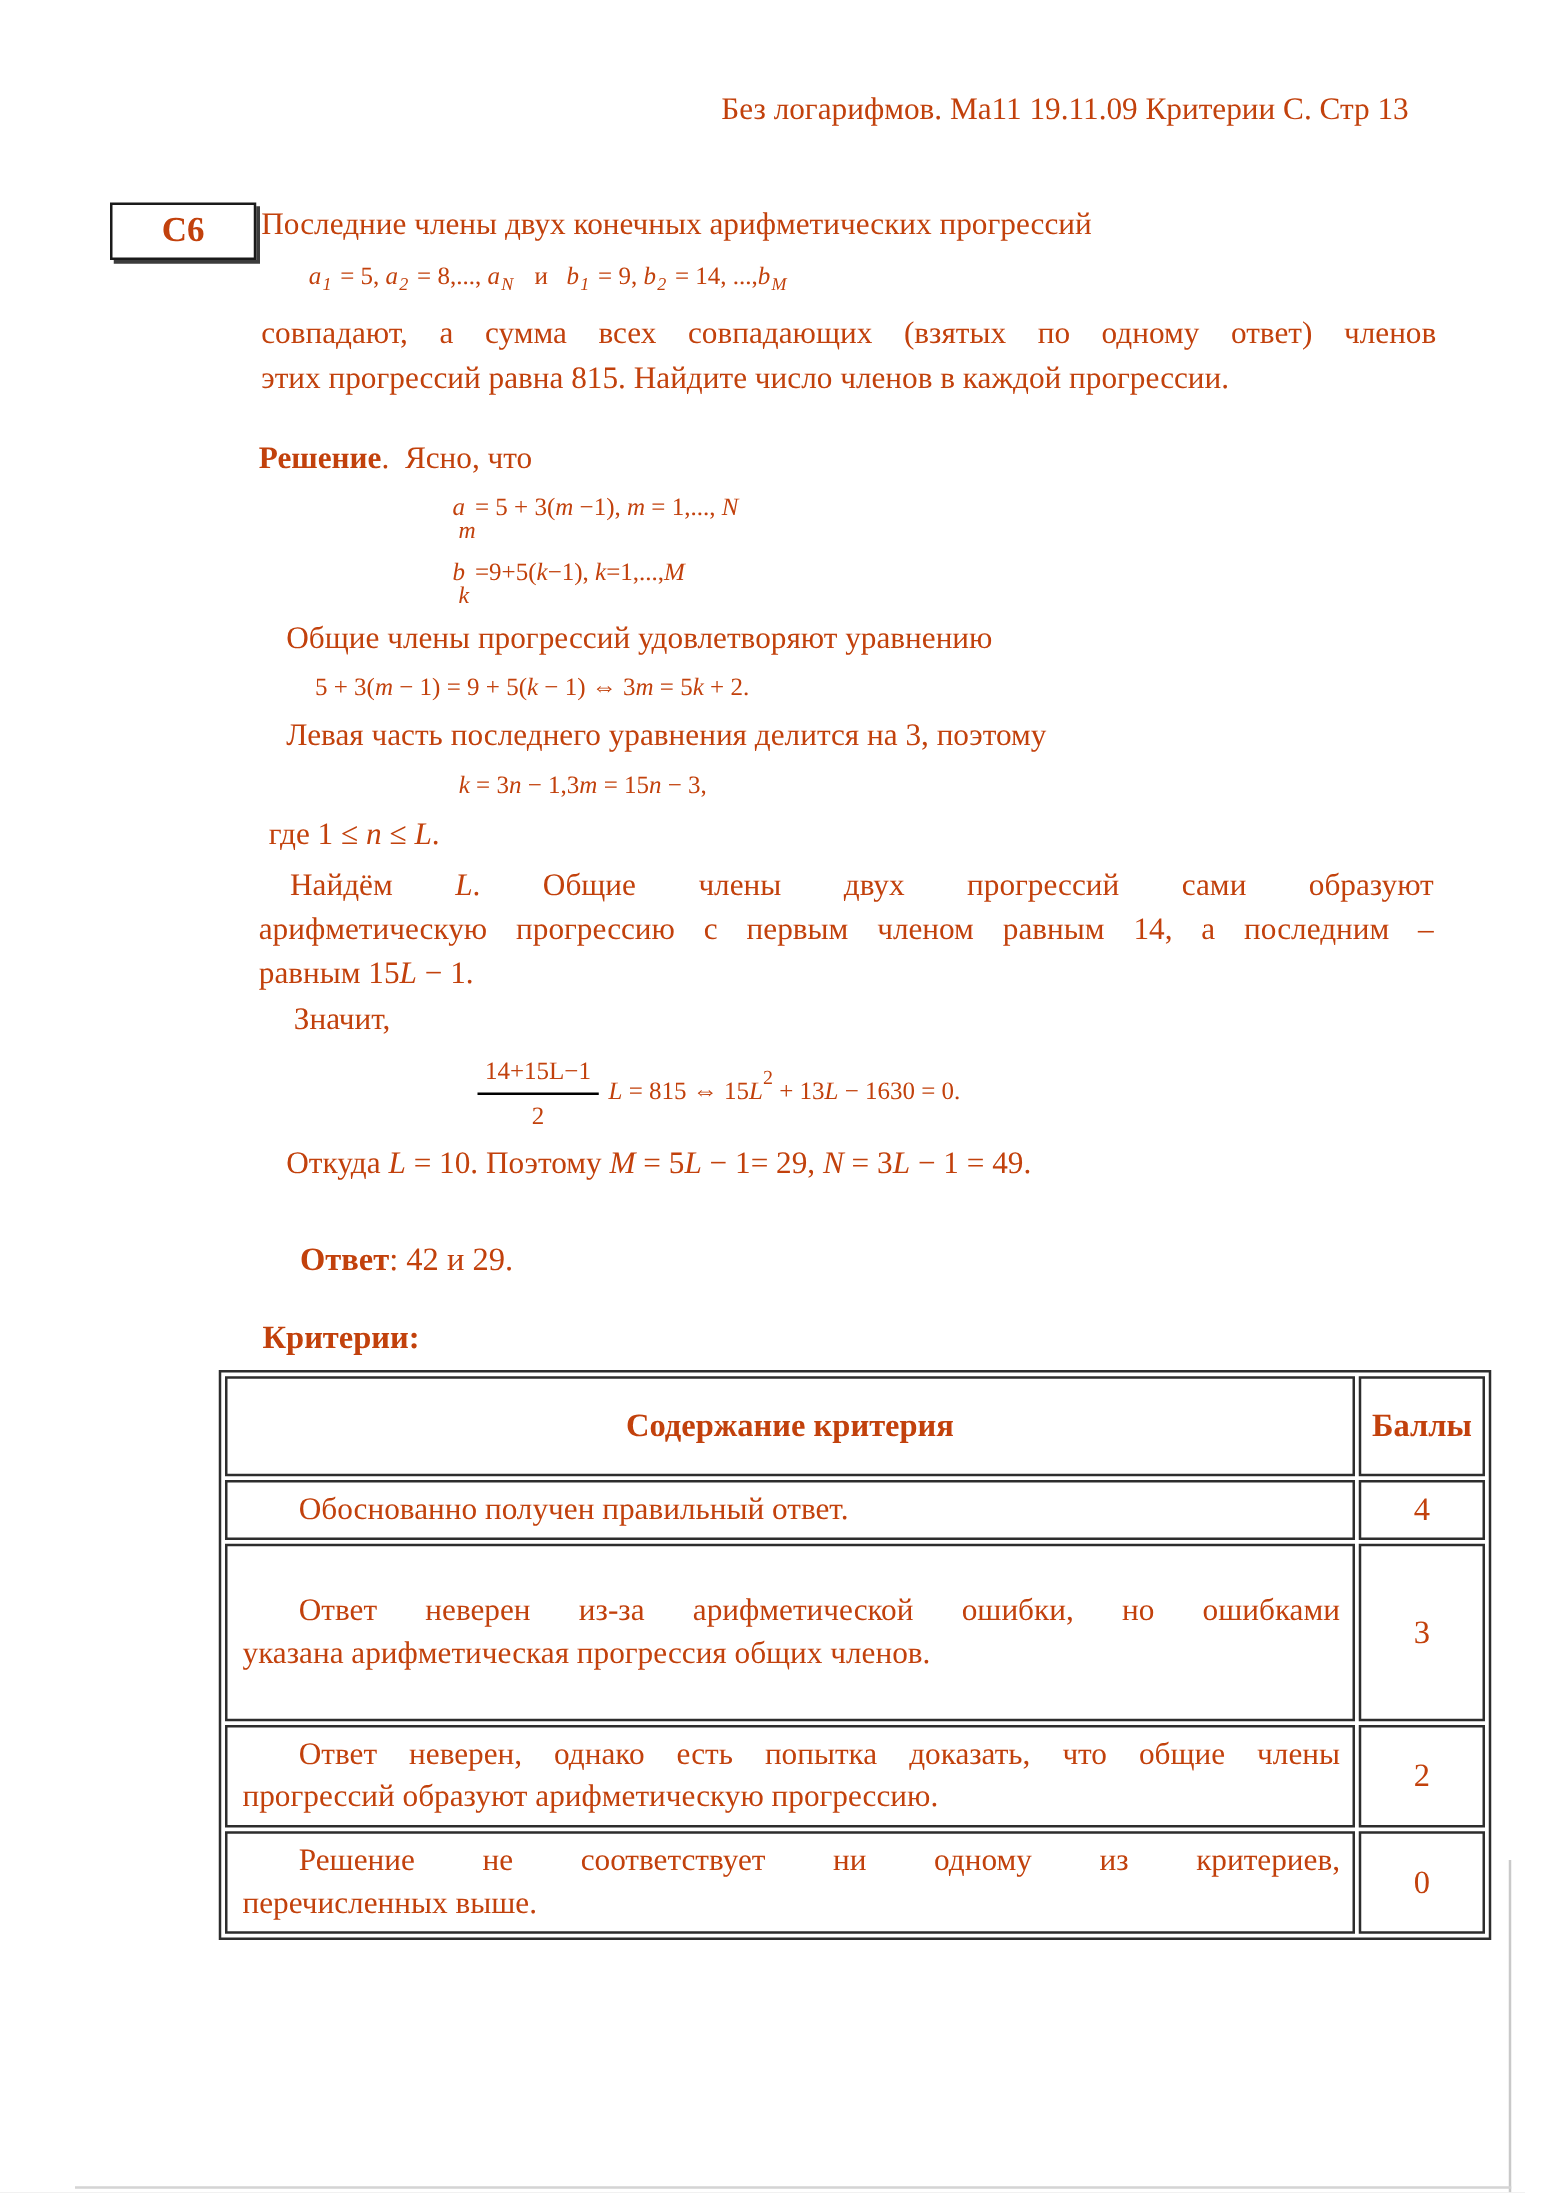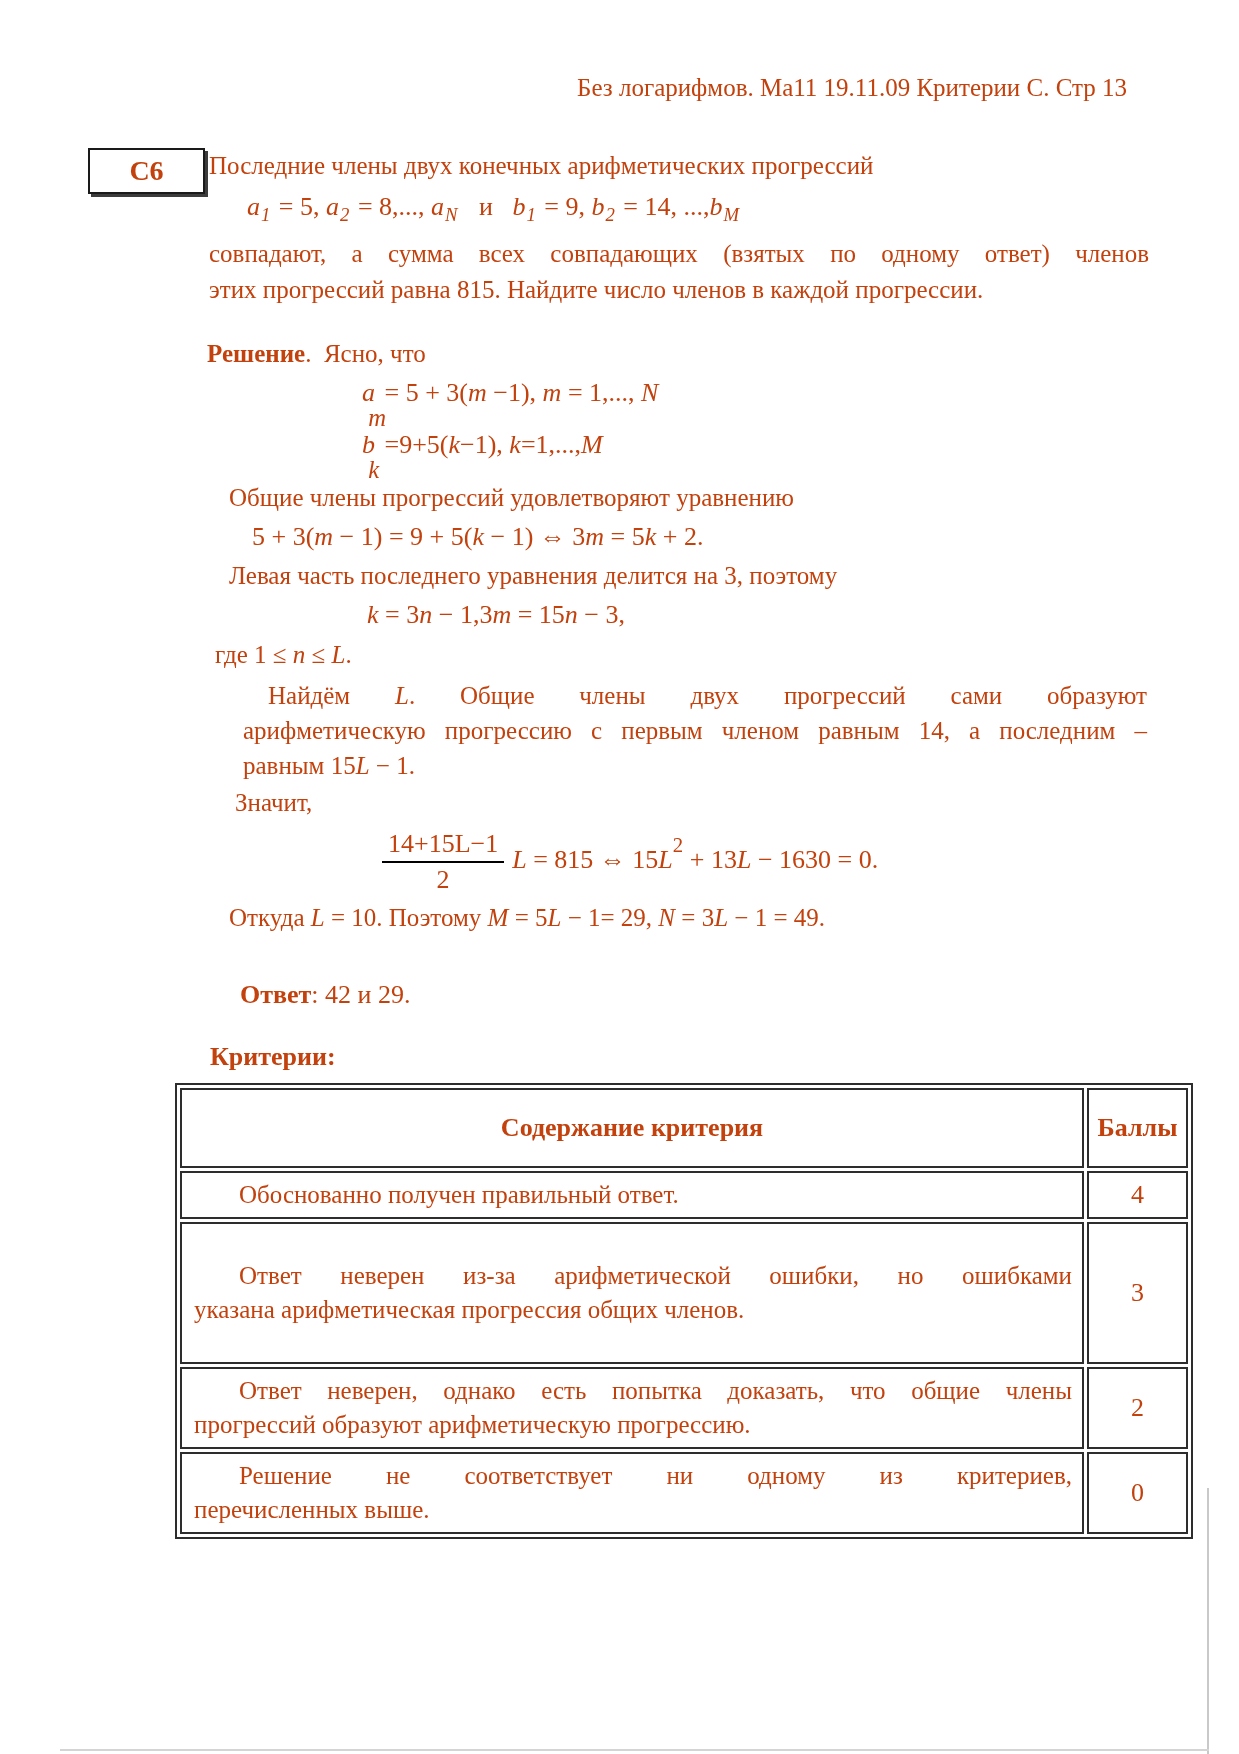--- a/index.html
+++ b/index.html
@@ -14,54 +14,54 @@
   }
   
   .hdr{
     margin-top:70px;
     padding-right:112px;
     text-align:right;
     font-size:25px;
     line-height:36px;
   }
   
-  .problem{display:flex;margin-top:42px;}
+  .problem{display:flex;margin-top:56px;}
   .c6box{
     margin-left:88px;
     width:113px;height:42px;
     border:2px solid #1a1a1a;
     box-shadow:3px 3px 0 #3c3c3c;
     display:flex;align-items:center;justify-content:center;
     flex:0 0 auto;
     background:#fff;
   }
   .c6box span{font-weight:bold;font-size:28px;}
   .ptext{margin-left:4px;width:940px;font-size:25px;line-height:36px;}
   .jl{text-align:justify;text-align-last:justify;}
   
-  .frm{font-size:26px;line-height:38px;white-space:nowrap;}
+  .frm{font-size:20px;line-height:38px;white-space:nowrap;}
   .mv{font-style:italic;}
   .mt{font-style:normal;}
   .msub{font-size:0.72em;font-style:italic;vertical-align:-0.32em;margin:0 2px 0 1px;}
   .msup{font-size:0.8em;font-style:normal;position:relative;top:-0.75em;}
   .mstack{position:relative;display:inline-block;margin-right:3px;}
   .mstack .msb{position:absolute;left:0.25em;top:1.0em;font-size:0.95em;}
   .mfrac{display:inline-flex;flex-direction:column;align-items:center;vertical-align:middle;margin-right:8px;}
   .mfrac .mnum{display:block;border-bottom:2px solid #000000;padding:0 6px 2px 6px;line-height:30px;}
   .mfrac .mden{display:block;padding-top:2px;line-height:30px;}
   
   .sol{margin-left:207px;width:940px;font-size:25px;line-height:36px;}
   .b{font-weight:bold;}
   .disp-f2{margin:2px 0 14px 155px;}
   .disp-f3{margin:0 0 16px 155px;}
   .ind22{margin-top:2px;padding-left:22px;}
   .disp-eq{margin:2px 0 0 45px;}
   .disp-kn{margin:2px 0 0 160px;}
   .ind8{margin-top:2px;padding-left:8px;}
-  .findl{margin-top:4px;line-height:35px;margin-left:36px;}
+  .findl{margin-top:4px;line-height:35px;}
   .findl .l1{text-indent:25px;}
   .znachit{margin-top:2px;padding-left:28px;}
   .disp-quad{margin:8px 0 4px 175px;}
   .otkuda{margin-top:4px;padding-left:22px;}
   .answer{margin-top:40px;padding-left:33px;font-size:26px;}
   .crit-h{margin-top:26px;padding-left:3px;font-size:26px;}
   
   .tblwrap{
     margin:8px 0 0 175px;
     width:1014px;

